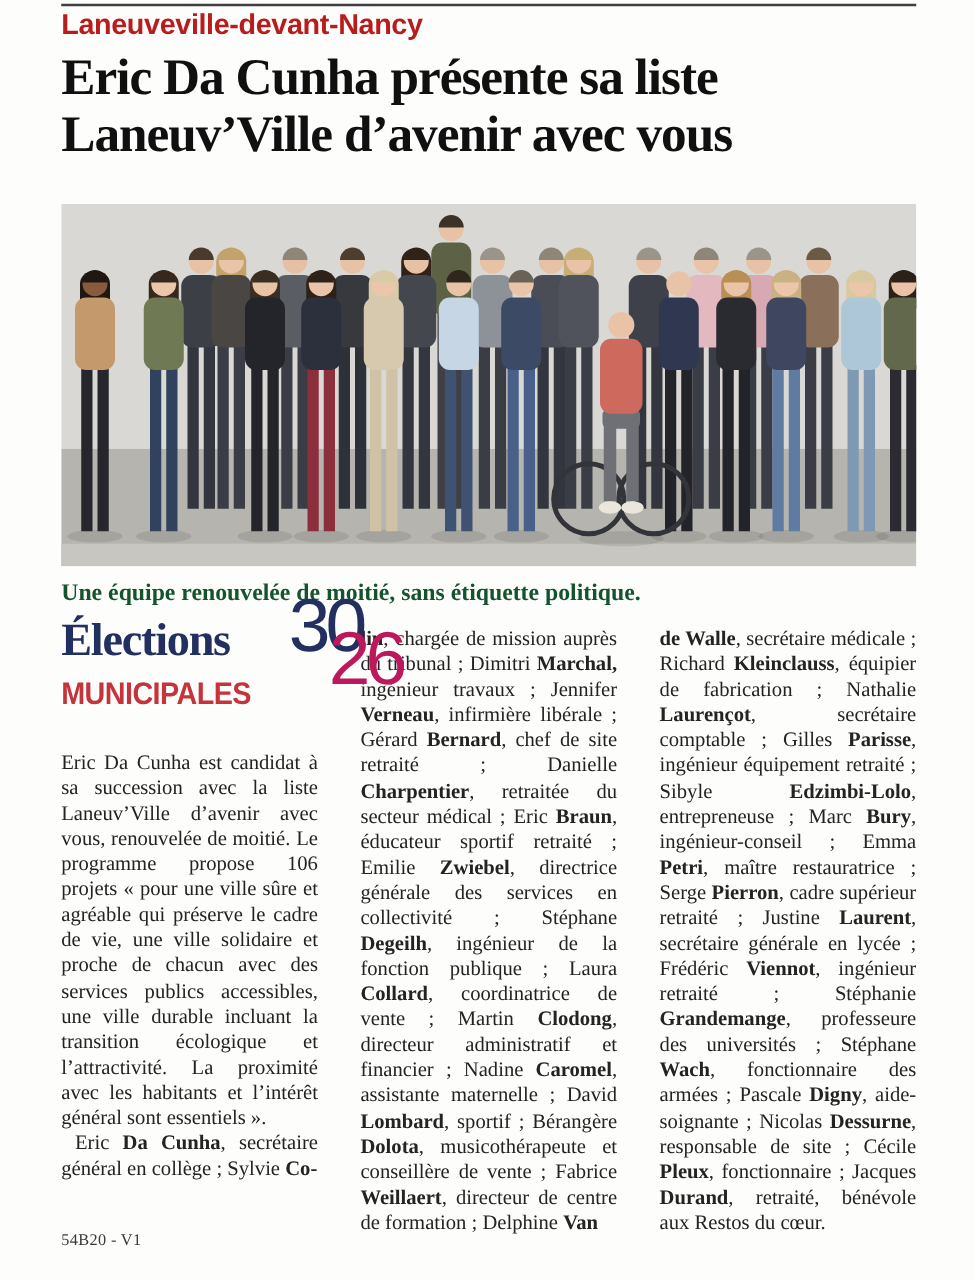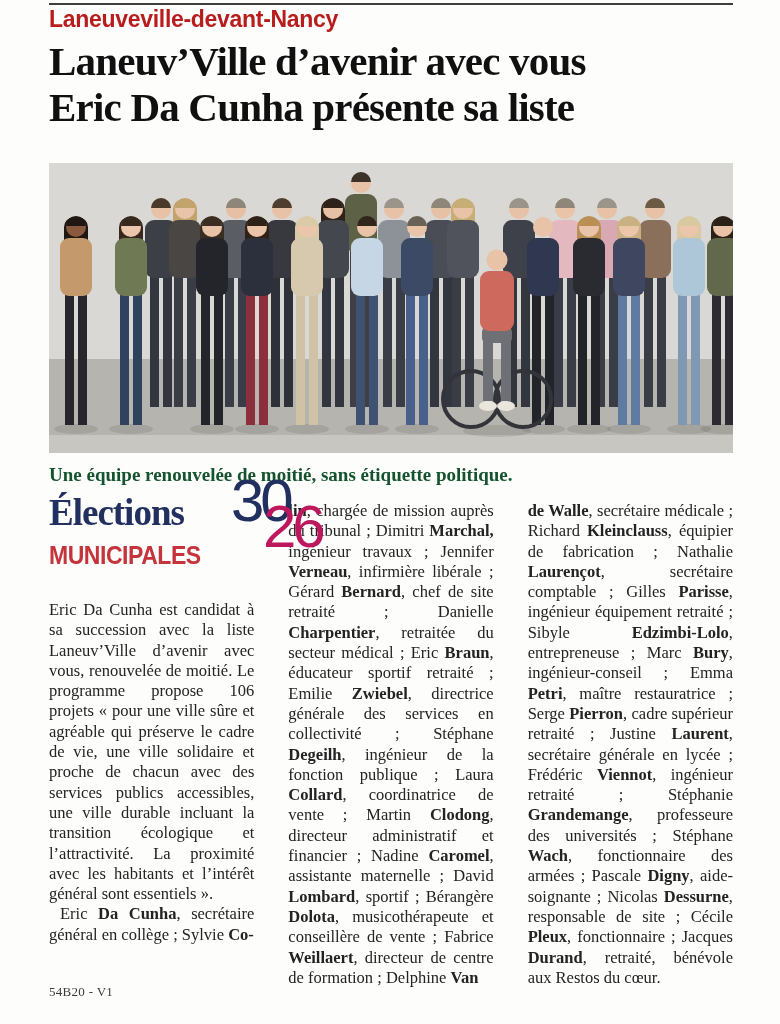--- a/index.html
+++ b/index.html
@@ -55,22 +55,22 @@
 </head>
 <body>
 
 <div class="page">
 
   <div class="top-rule"></div>
 
   <div class="kicker">Laneuveville-devant-Nancy</div>
 
   <h1 class="headline">
+    <span>Eric Da Cunha présente sa liste</span>
     <span>Laneuv’Ville d’avenir avec vous</span>
-    <span>Eric Da Cunha présente sa liste</span>
   </h1>
 
   <div class="photo-wrap">
     <svg width="684" height="290" viewBox="0 0 684 290" id="photo-svg">
       <rect x="0" y="0" width="684" height="196" fill="#dad8d4"></rect>
       <rect x="0" y="196" width="684" height="94" fill="#b6b4af"></rect>
       <rect x="0" y="272" width="684" height="18" fill="#c8c6c1"></rect>
       <g id="figures">
           <rect x="301" y="85" width="9" height="159" fill="#3f3f45"></rect>
           <rect x="314" y="85" width="9" height="159" fill="#3f3f45"></rect>

